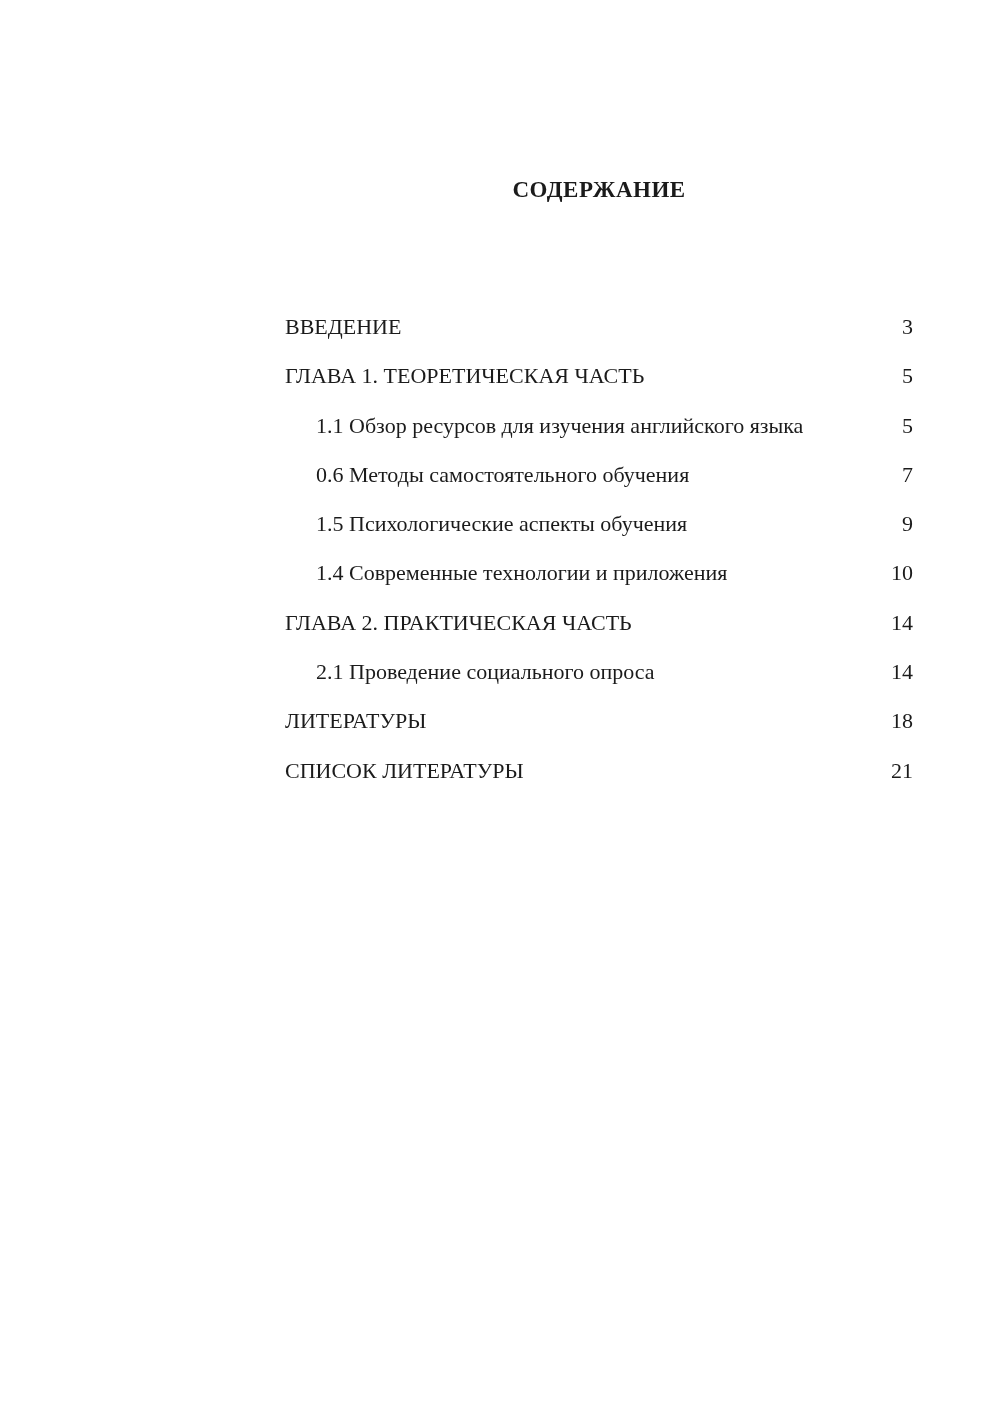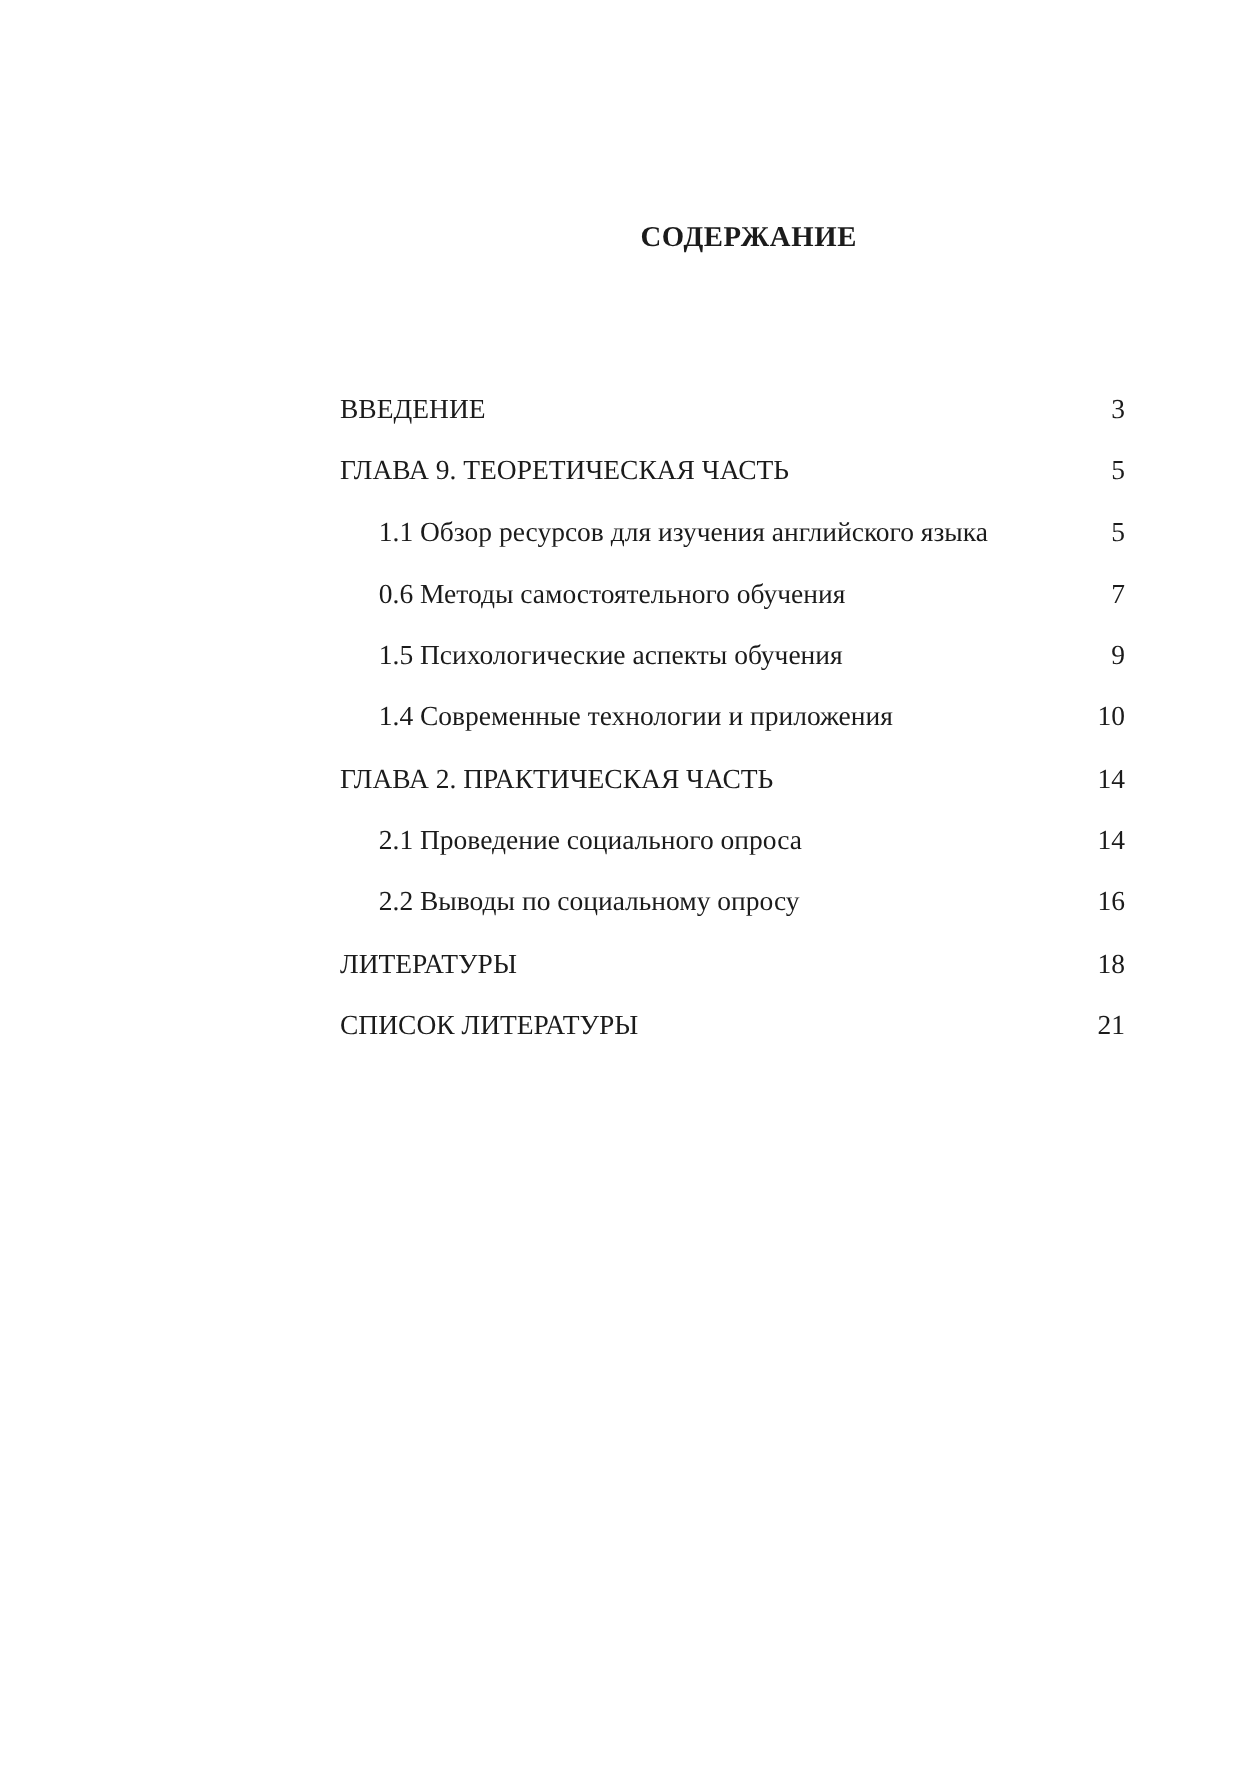--- a/index.html
+++ b/index.html
@@ -21,21 +21,21 @@
     width: 772px;
     text-align: center;
     font-size: 23px;
     font-weight: bold;
     letter-spacing: 0.5px;
     color: #1b1b1b;
   }
   .toc-list {
     position: absolute;
     top: 168px;
-    left: 132px;
+    left: 145px;
     width: 772px;
   }
   .toc-row {
     display: flex;
     justify-content: space-between;
     align-items: baseline;
     height: 37.3px;
     font-size: 22px;
     line-height: 37.3px;
     white-space: nowrap;
@@ -64,21 +64,21 @@
 
   <div class="doc-title">СОДЕРЖАНИЕ</div>
 
   <div class="toc-list">
     <div class="toc-row level-0">
       <span class="toc-label">ВВЕДЕНИЕ</span>
       <span class="toc-page">3</span>
     </div>
 
     <div class="toc-row level-0">
-      <span class="toc-label">ГЛАВА 9. ТЕОРЕТИЧЕСКАЯ ЧАСТЬ</span>
+      <span class="toc-label">ГЛАВА 1. ТЕОРЕТИЧЕСКАЯ ЧАСТЬ</span>
       <span class="toc-page">5</span>
     </div>
 
     <div class="toc-row level-1">
       <span class="toc-label">1.1 Обзор ресурсов для изучения английского языка</span>
       <span class="toc-page">5</span>
     </div>
 
     <div class="toc-row level-1">
       <span class="toc-label">0.6 Методы самостоятельного обучения</span>
@@ -98,24 +98,20 @@
     <div class="toc-row level-0">
       <span class="toc-label">ГЛАВА 2. ПРАКТИЧЕСКАЯ ЧАСТЬ</span>
       <span class="toc-page">14</span>
     </div>
 
     <div class="toc-row level-1">
       <span class="toc-label">2.1 Проведение социального опроса</span>
       <span class="toc-page">14</span>
     </div>
 
-    <div class="toc-row level-1">
-      <span class="toc-label">2.2 Выводы по социальному опросу</span>
-      <span class="toc-page">16</span>
-    </div>
 
     <div class="toc-row level-0">
       <span class="toc-label">ЛИТЕРАТУРЫ</span>
       <span class="toc-page">18</span>
     </div>
 
     <div class="toc-row level-0">
       <span class="toc-label">СПИСОК ЛИТЕРАТУРЫ</span>
       <span class="toc-page">21</span>
     </div>

